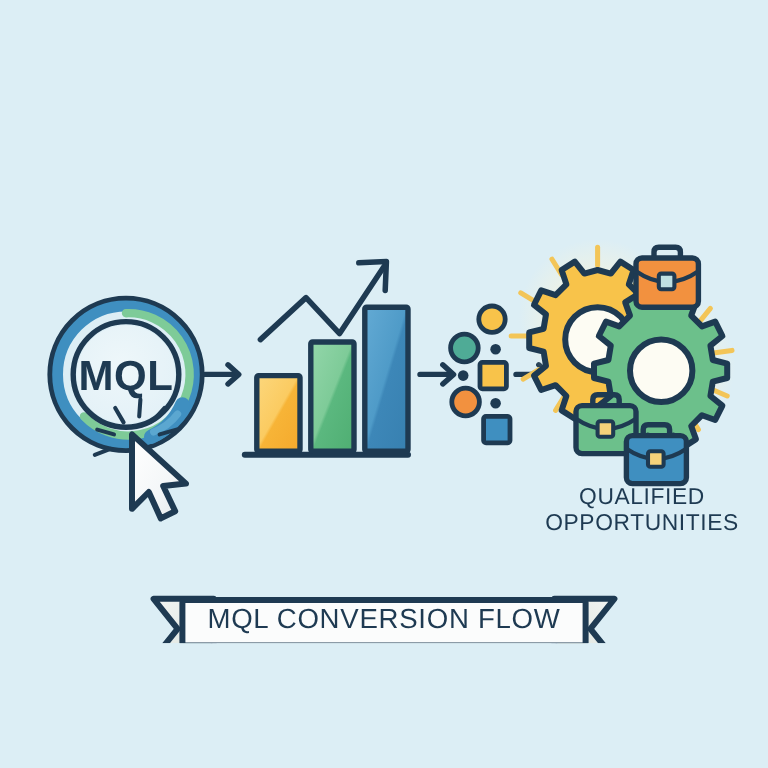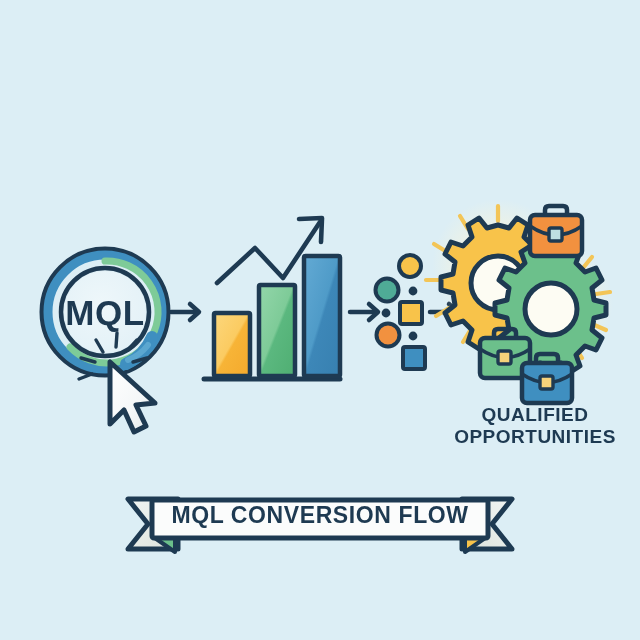--- a/index.html
+++ b/index.html
@@ -7,36 +7,36 @@
     margin: 0;
     padding: 0;
     background: #dceef5;
   }
   body {
     font-family: "Liberation Sans", sans-serif;
   }
   #canvas {
     position: relative;
     width: 640px;
-    height: 640px;
+    height: 536px;
     background: #dceef5;
     overflow: hidden;
   }
   .layer {
     position: absolute;
     left: 0;
     top: 0;
     width: 640px;
     height: 640px;
   }
   .label-text {
     position: absolute;
     text-align: center;
     color: #1e3a52;
-    font-weight: bold;
+    font-weight: normal;
     letter-spacing: 0.5px;
     line-height: 1.15;
   }
   #qualified-label {
     left: 430px;
     top: 404px;
     width: 210px;
     font-size: 19px;
   }
   #ribbon-label {

